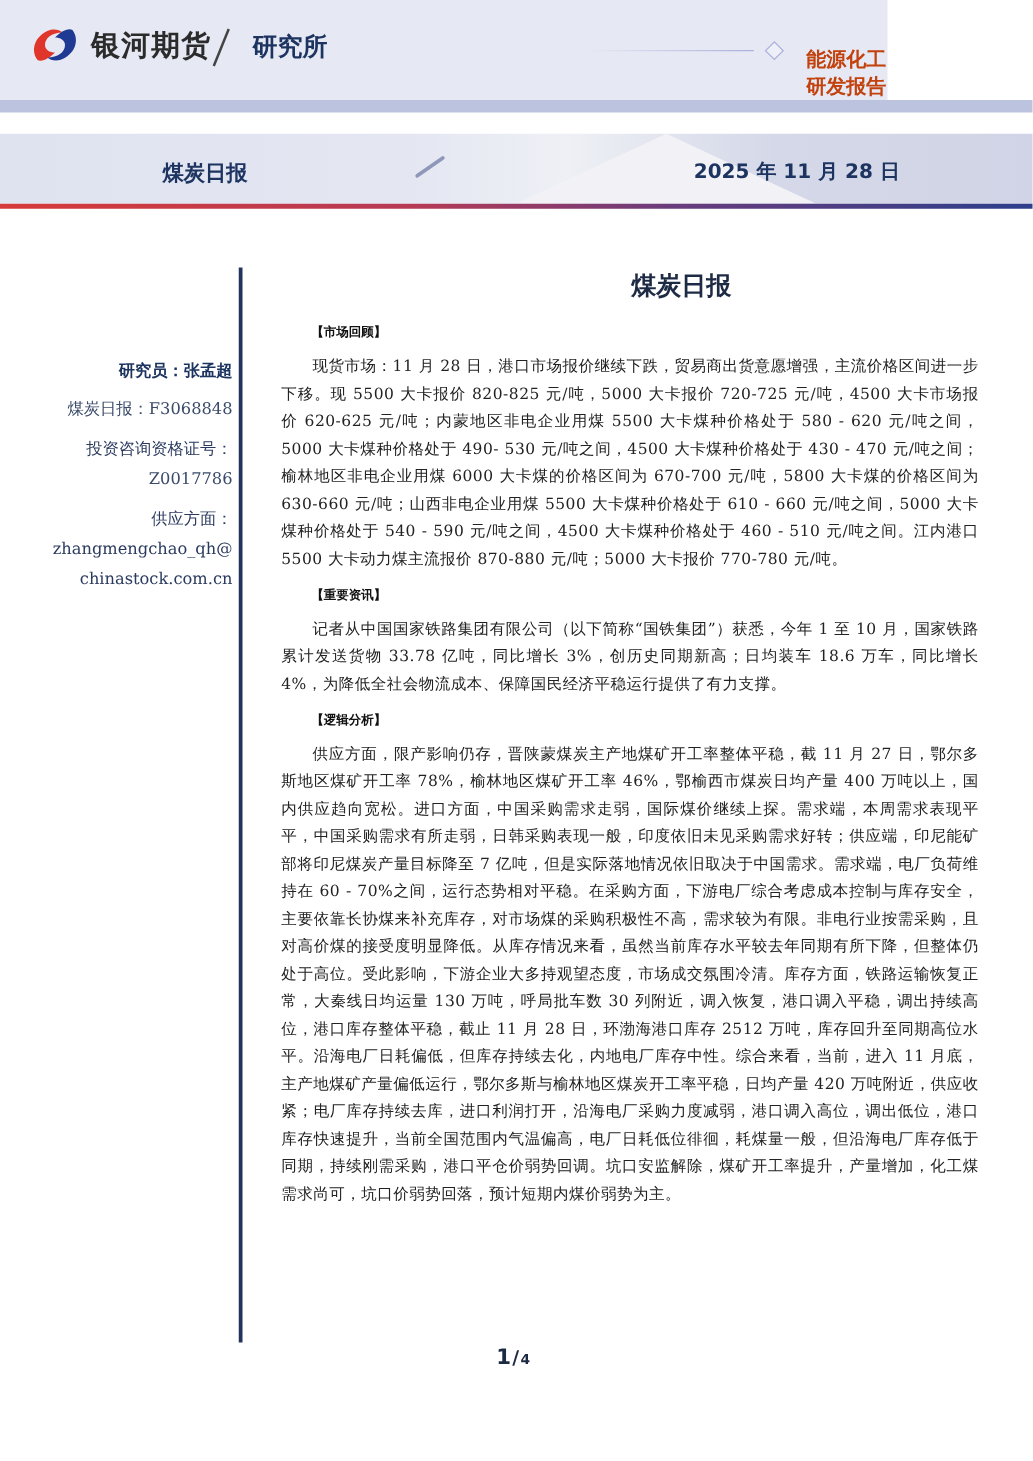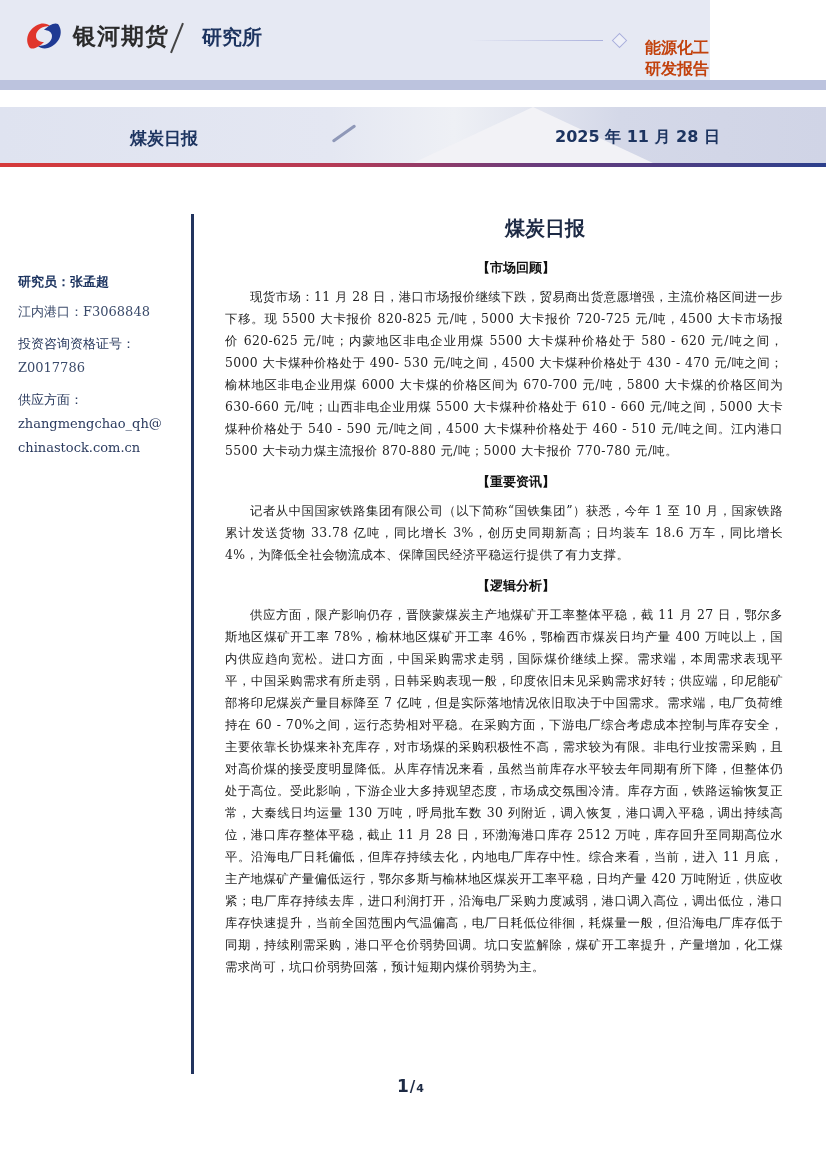--- a/index.html
+++ b/index.html
@@ -73,35 +73,35 @@
   .band-date {
     position: absolute; left: 555px; top: 127px;
     font-family: "DejaVu Sans", sans-serif; font-weight: bold;
     font-size: 16px; color: #1d3460;
   }
   .sidebar-divider {
     position: absolute; left: 191px; top: 214px; width: 3px; height: 860px;
     background: #22345e;
   }
   .sidebar {
-    position: absolute; left: 18px; top: 270px; width: 168px; text-align: left;
+    position: absolute; left: 18px; top: 286px; width: 168px; text-align: right;
     color: #2a3a5e; font-size: 13px; line-height: 24px;
   }
   .sidebar .analyst { font-family: "DejaVu Sans", sans-serif; font-weight: bold; font-size: 13px; color: #1d3460; margin-bottom: 6px; }
   .sidebar .row { margin-bottom: 8px; color: #3a4a6a; }
   .main {
     position: absolute; left: 217px; top: 215px; width: 566px;
   }
   .doc-title {
     text-align: center; font-family: "DejaVu Sans", sans-serif; font-weight: bold;
     font-size: 20px; color: #1d2a44; margin: 0 0 17px 0; padding-left: 90px;
   }
   .section-title {
     font-family: "DejaVu Sans", sans-serif; font-weight: bold;
-    font-size: 13px; color: #111; margin: 0 0 9px 32px; text-align: center;
+    font-size: 10px; color: #111; margin: 0 0 9px 32px;
   }
   .para {
     font-size: 12.4px; line-height: 22px; text-indent: 25px; text-align: justify;
     margin: 0 0 11px 0; color: #222; letter-spacing: 0.4px; padding-left: 8px;
   }
   .page-number {
     position: absolute; left: 397px; top: 1076px;
     font-family: "DejaVu Sans", sans-serif; font-weight: bold; color: #1d2a44;
   }
   .page-number .cur { font-size: 17px; }
@@ -130,21 +130,21 @@
   <div class="pen"></div>
 </div>
 <div class="title-band-stripe"></div>
 <span class="band-title">煤炭日报</span>
 <span class="band-date">2025 年 11 月 28 日</span>
 
 <div class="sidebar-divider"></div>
 
 <div class="sidebar">
   <div class="analyst">研究员：张孟超</div>
-  <div class="row">江内港口：F3068848</div>
+  <div class="row">煤炭日报：F3068848</div>
   <div>投资咨询资格证号：</div>
   <div class="row">Z0017786</div>
   <div>供应方面：</div>
   <div>zhangmengchao_qh@</div>
   <div>chinastock.com.cn</div>
 </div>
 
 <div class="main">
   <h1 class="doc-title">煤炭日报</h1>
 

